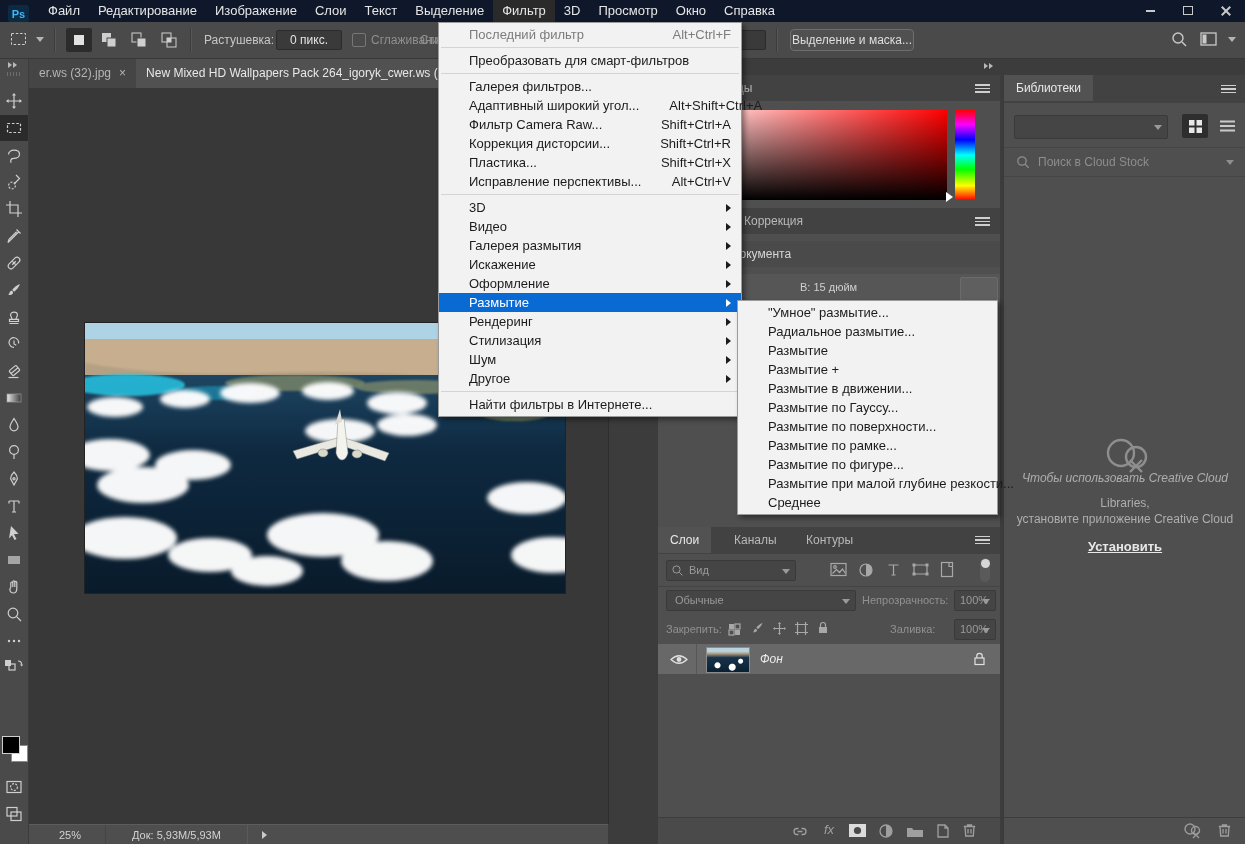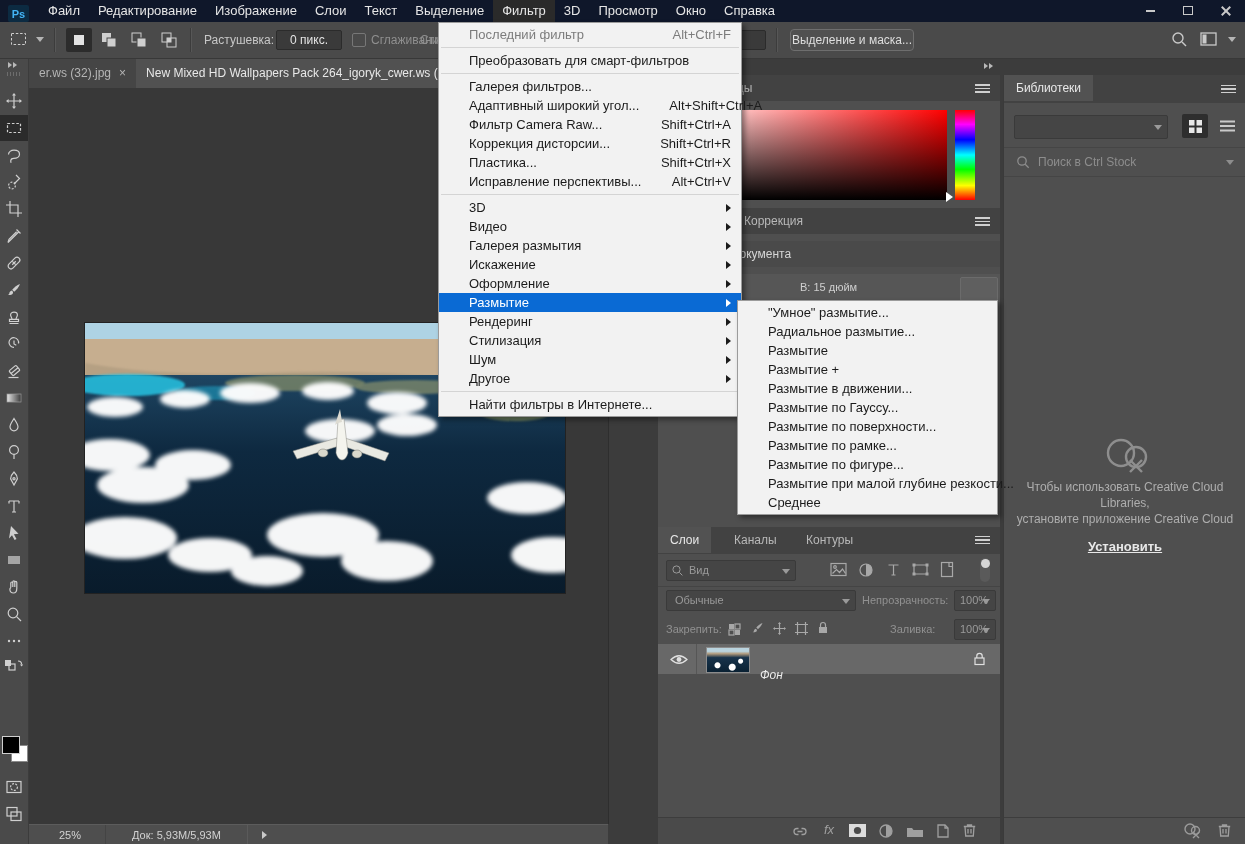--- a/index.html
+++ b/index.html
@@ -554,21 +554,21 @@
           <path d="M1 6.5Q9 -1 17 6.5 9 14 1 6.5z" fill="none" stroke="#e0e0e0" stroke-width="1.2"></path>
           <circle cx="9" cy="6.5" r="2.4" fill="#e0e0e0"></circle>
         </svg>
     </div>
     <div class="abs" style="left:38px;top:0;width:1px;height:30px;background:#565656;"></div>
     <div class="abs" style="left:48px;top:3px;width:42px;height:24px;border:1px solid #8c8c8c;background:
          radial-gradient(circle at 25% 72%, #fff 2.5px, transparent 3.5px),
          radial-gradient(circle at 60% 80%, #fff 3px, transparent 4px),
          radial-gradient(circle at 80% 55%, #fff 2px, transparent 3px),
          linear-gradient(180deg,#b9d3de 0%,#b9d3de 14%,#b09a7c 24%,#17334b 40%,#0a2133 100%);"></div>
-    <span class="abs" style="left:102px;top:24px;font-size:12px;font-style:italic;color:#ececec;">Фон</span>
+    <span class="abs" style="left:102px;top:8px;font-size:12px;font-style:italic;color:#ececec;">Фон</span>
     <div class="abs" style="right:14px;top:7px;">
       <svg width="13" height="15">
           <rect x="2" y="7" width="9" height="6.5" fill="none" stroke="#e0e0e0" stroke-width="1.2"></rect>
           <path d="M3.8 7V5a2.7 2.7 0 0 1 5.4 0v2" fill="none" stroke="#e0e0e0" stroke-width="1.2"></path>
         </svg>
     </div>
   </div>
 
   <div class="abs" style="left:0;bottom:0;width:342px;height:26px;background:#4a4a4a;border-top:1px solid #3d3d3d;">
     <div class="abs gicon" style="left:133px;top:6px;">
@@ -627,33 +627,33 @@
   <div class="abs" style="left:210px;top:39px;width:26px;height:24px;display:flex;align-items:center;justify-content:center;">
     <svg width="15" height="12">
         <path d="M0 1.5h15M0 6h15M0 10.5h15" stroke="#c9c9c9" stroke-width="2.2"></path>
       </svg>
   </div>
   <div class="abs" style="left:0;top:72px;width:242px;height:28px;border-top:1px solid #454545;border-bottom:1px solid #454545;">
     <svg class="abs" style="left:12px;top:7px;" width="15" height="15">
         <circle cx="6" cy="6" r="4.2" fill="none" stroke="#8d8d8d" stroke-width="1.3"></circle>
         <path d="M9.2 9.2l3.5 3.5" stroke="#8d8d8d" stroke-width="1.3"></path>
       </svg>
-    <span class="abs" style="left:34px;top:7px;font-size:12px;color:#8d8d8d;">Поиск в Ctrl Stock</span>
+    <span class="abs" style="left:34px;top:7px;font-size:12px;color:#8d8d8d;">Поиск в Cloud Stock</span>
     <span class="chev abs" style="right:12px;top:12px;border-top-color:#8d8d8d;"></span>
   </div>
   <div class="abs" style="left:93px;top:358px;">
     <svg width="58" height="44">
         <g fill="none" stroke="#8e8e8e" stroke-width="2.4">
           <circle cx="24" cy="20" r="13"></circle>
           <circle cx="39" cy="24" r="10"></circle>
           <path d="M33 27l12 12M45 27L33 39"></path>
         </g>
       </svg>
   </div>
-  <div class="lib-msg" style="top:405px;">Чтобы использовать Creative Cloud</div>
+  <div class="lib-msg" style="top:396px;font-style:italic;">Чтобы использовать Creative Cloud</div>
   <div class="lib-msg" style="top:421px;">Libraries,</div>
   <div class="lib-msg" style="top:437px;">установите приложение Creative Cloud</div>
   <div class="lib-link" style="top:464px;">Установить</div>
   <div class="abs" style="left:0;bottom:0;width:242px;height:26px;border-top:1px solid #3d3d3d;">
     <div class="abs" style="right:44px;top:4px;">
       <svg width="20" height="17">
           <g fill="none" stroke="#9b9b9b" stroke-width="1.4">
             <circle cx="8" cy="7" r="5"></circle>
             <circle cx="13.5" cy="8.5" r="4"></circle>
             <path d="M11 10l6 6M17 10l-6 6"></path>

